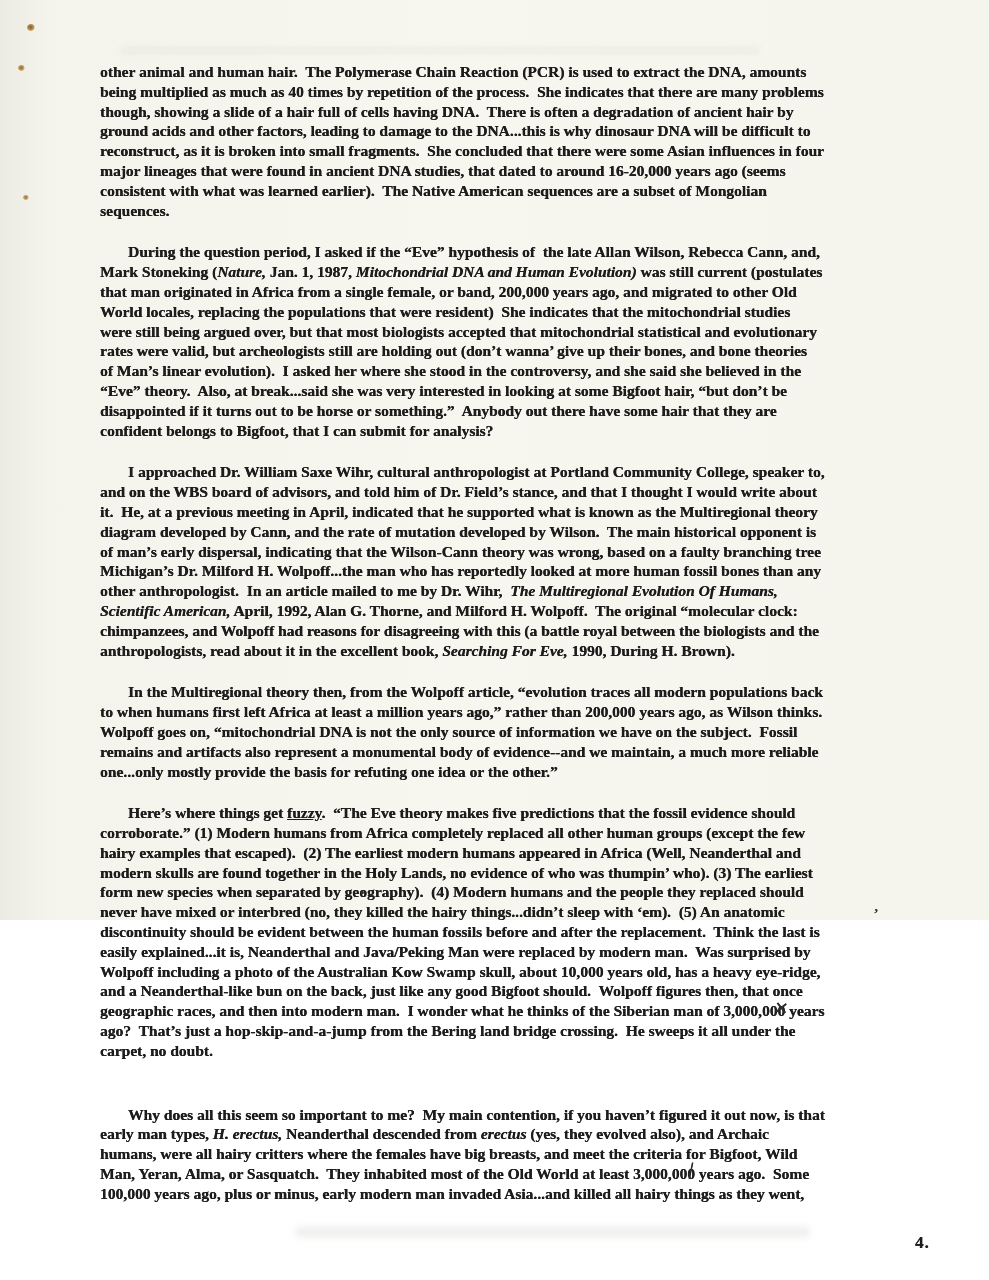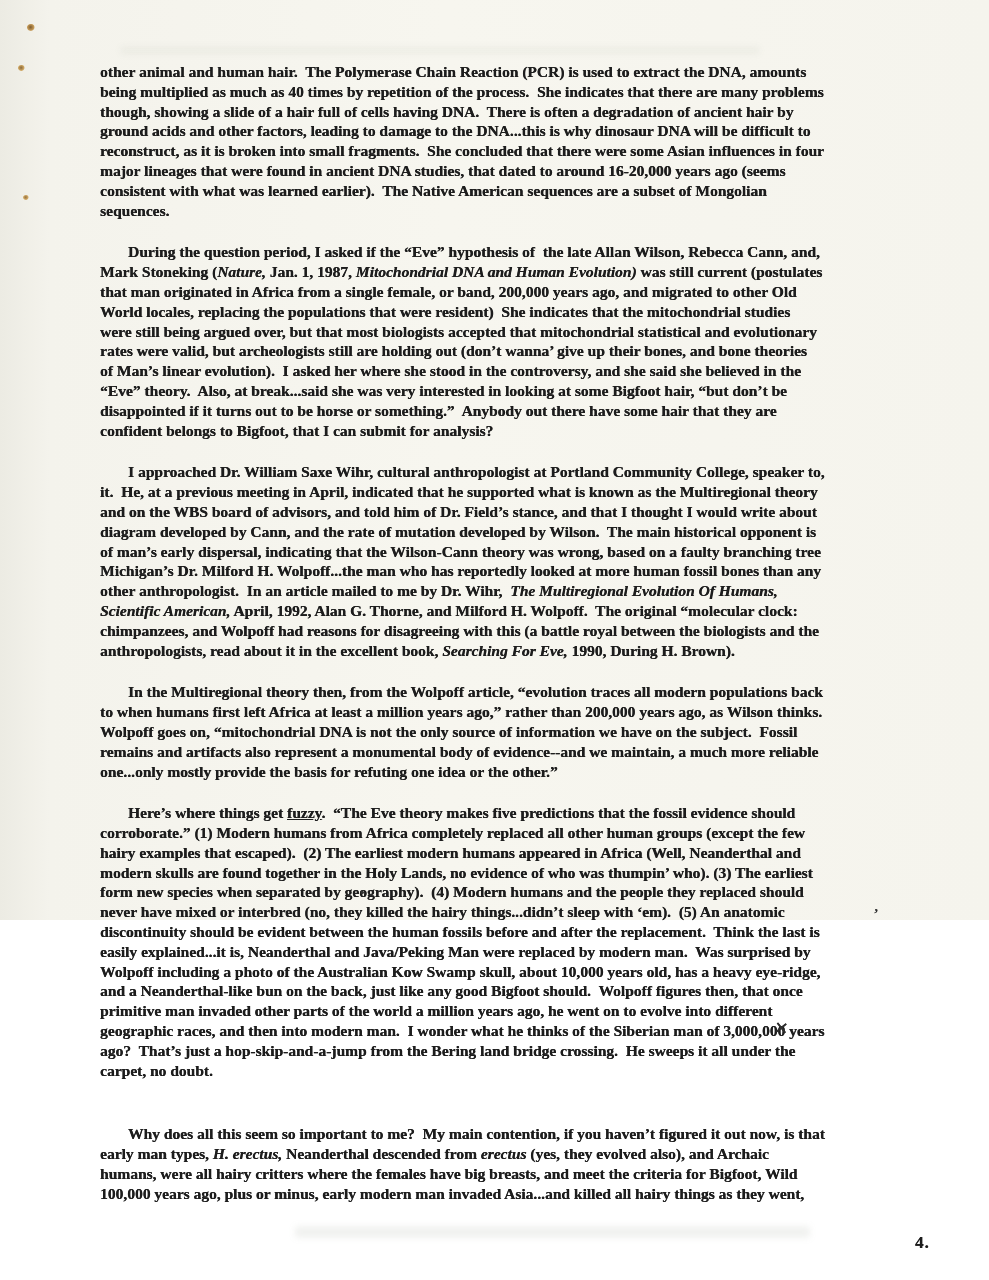--- a/index.html
+++ b/index.html
@@ -129,22 +129,22 @@
         <div class="tline"><span>World locales, replacing the populations that were resident)  She indicates that the mitochondrial studies</span></div>
         <div class="tline"><span>were still being argued over, but that most biologists accepted that mitochondrial statistical and evolutionary</span></div>
         <div class="tline"><span>rates were valid, but archeologists still are holding out (don’t wanna’ give up their bones, and bone theories</span></div>
         <div class="tline"><span>of Man’s linear evolution).  I asked her where she stood in the controversy, and she said she believed in the</span></div>
         <div class="tline"><span>“Eve” theory.  Also, at break...said she was very interested in looking at some Bigfoot hair, “but don’t be</span></div>
         <div class="tline"><span>disappointed if it turns out to be horse or something.”  Anybody out there have some hair that they are</span></div>
         <div class="tline"><span>confident belongs to Bigfoot, that I can submit for analysis?</span></div>
       </div>
       <div class="para indent">
         <div class="tline"><span>I approached Dr. William Saxe Wihr, cultural anthropologist at Portland Community College, speaker to,</span></div>
+        <div class="tline"><span>and on the WBS board of advisors, and told him of Dr. Field’s stance, and that I thought I would write about</span></div>
         <div class="tline"><span>it.  He, at a previous meeting in April, indicated that he supported what is known as the Multiregional theory</span></div>
-        <div class="tline"><span>and on the WBS board of advisors, and told him of Dr. Field’s stance, and that I thought I would write about</span></div>
         <div class="tline"><span>diagram developed by Cann, and the rate of mutation developed by Wilson.  The main historical opponent is</span></div>
         <div class="tline"><span>of man’s early dispersal, indicating that the Wilson-Cann theory was wrong, based on a faulty branching tree</span></div>
         <div class="tline"><span>Michigan’s Dr. Milford H. Wolpoff...the man who has reportedly looked at more human fossil bones than any</span></div>
         <div class="tline"><span>other anthropologist.  In an article mailed to me by Dr. Wihr,  </span><span class="i">The Multiregional Evolution Of Humans,</span></div>
         <div class="tline"><span class="i">Scientific American,</span><span> April, 1992, Alan G. Thorne, and Milford H. Wolpoff.  The original “molecular clock:</span></div>
         <div class="tline"><span>chimpanzees, and Wolpoff had reasons for disagreeing with this (a battle royal between the biologists and the</span></div>
         <div class="tline"><span>anthropologists, read about it in the excellent book, </span><span class="i">Searching For Eve,</span><span> 1990, During H. Brown).</span></div>
       </div>
       <div class="para indent">
         <div class="tline"><span>In the Multiregional theory then, from the Wolpoff article, “evolution traces all modern populations back</span></div>
@@ -157,29 +157,29 @@
         <div class="tline"><span>Here’s where things get </span><span class="u">fuzzy</span><span>.  “The Eve theory makes five predictions that the fossil evidence should</span></div>
         <div class="tline"><span>corroborate.” (1) Modern humans from Africa completely replaced all other human groups (except the few</span></div>
         <div class="tline"><span>hairy examples that escaped).  (2) The earliest modern humans appeared in Africa (Well, Neanderthal and</span></div>
         <div class="tline"><span>modern skulls are found together in the Holy Lands, no evidence of who was thumpin’ who). (3) The earliest</span></div>
         <div class="tline"><span>form new species when separated by ge</span><span class="pendot">o</span><span>graphy).  (4) Modern humans and the people they replaced should</span></div>
         <div class="tline"><span>never have mixed or interbred (no, they killed the hairy things...didn’t sleep with ‘em).  (5) An anatomic</span></div>
         <div class="tline"><span>discontinuity should be evident between the human fossils before and after the replacement.  Think the last is</span></div>
         <div class="tline"><span>easily explained...it is, Neanderthal and Java/Peking Man were replaced by modern man.  Was surprised by</span></div>
         <div class="tline"><span>Wolpoff including a photo of the Australian Kow Swamp skull, about 10,000 years old, has a heavy eye-ridge,</span></div>
         <div class="tline"><span>and a Neanderthal-like bun on the back, just like any good Bigfoot should.  Wolpoff figures then, that once</span></div>
-        <div class="tline"><span>primitive man invaded other parts of the world a million years ago, he went on to evolve into different</span></div>
         <div class="tline"><span>geographic races, and then into modern man.  I wonder what he thinks of the Siberian man of 3,000,00</span><span class="penx">0</span><span> years</span></div>
         <div class="tline"><span>ago?  That’s just a hop-skip-and-a-jump from the Bering land bridge crossing.  He sweeps it all under the</span></div>
         <div class="tline"><span>carpet, no doubt.</span></div>
       </div>
       <div class="para indent">
         <div class="tline"><span>Why does all this seem so important to me?  My main contention, if you haven’t figured it out now, is that</span></div>
         <div class="tline"><span>early man types, </span><span class="i">H. erectus,</span><span> Neanderthal descended from </span><span class="i">erectus</span><span> (yes, they evolved also), and Archaic</span></div>
         <div class="tline"><span>humans, were all hairy critters where the females have big breasts, and meet the criteria for Bigfoot, Wild</span></div>
+        <div class="tline"><span>Man, Yeran, Alma, or Sasquatch.  They inhabited most of the Old World at least 3,000,00</span><span class="pensl">0</span><span> years ago.  Some</span></div>
         <div class="tline"><span>100,000 years ago, plus or minus, early modern man invaded Asia...and killed all hairy things as they went,</span></div>
       </div>
     </div>
 
   <span class="stray">’</span>
   <div class="ghost g1"></div>
   <div class="pagenum">4.</div>
 </div>
 
 </body></html>

